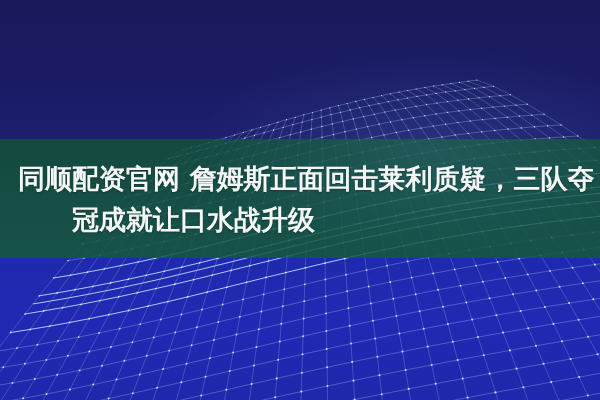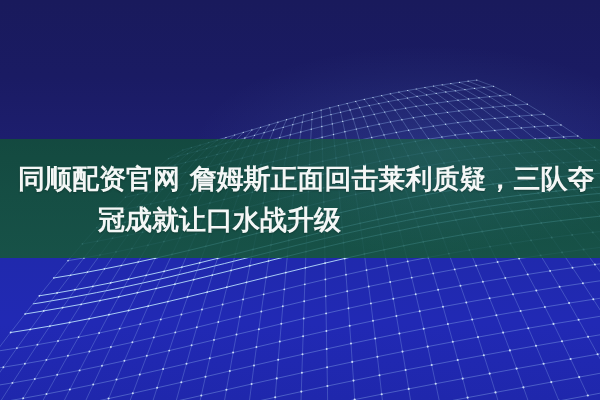--- a/index.html
+++ b/index.html
@@ -125,21 +125,21 @@
     line-height: 41px;
     letter-spacing: 0px;
     white-space: nowrap;
     text-shadow: 0 1px 2px rgba(0,0,0,0.28);
   }
   #headline-line-1 {
     padding-left: 18px;
     text-align: left;
   }
   #headline-line-2 {
-    padding-left: 98px;
+    padding-left: 72px;
     text-align: left;
   }
 </style>
 </head>
 <body>
 
 <div id="stage">
 
   <div class="band" id="band-top"></div>
   <div class="band" id="band-green"></div>

